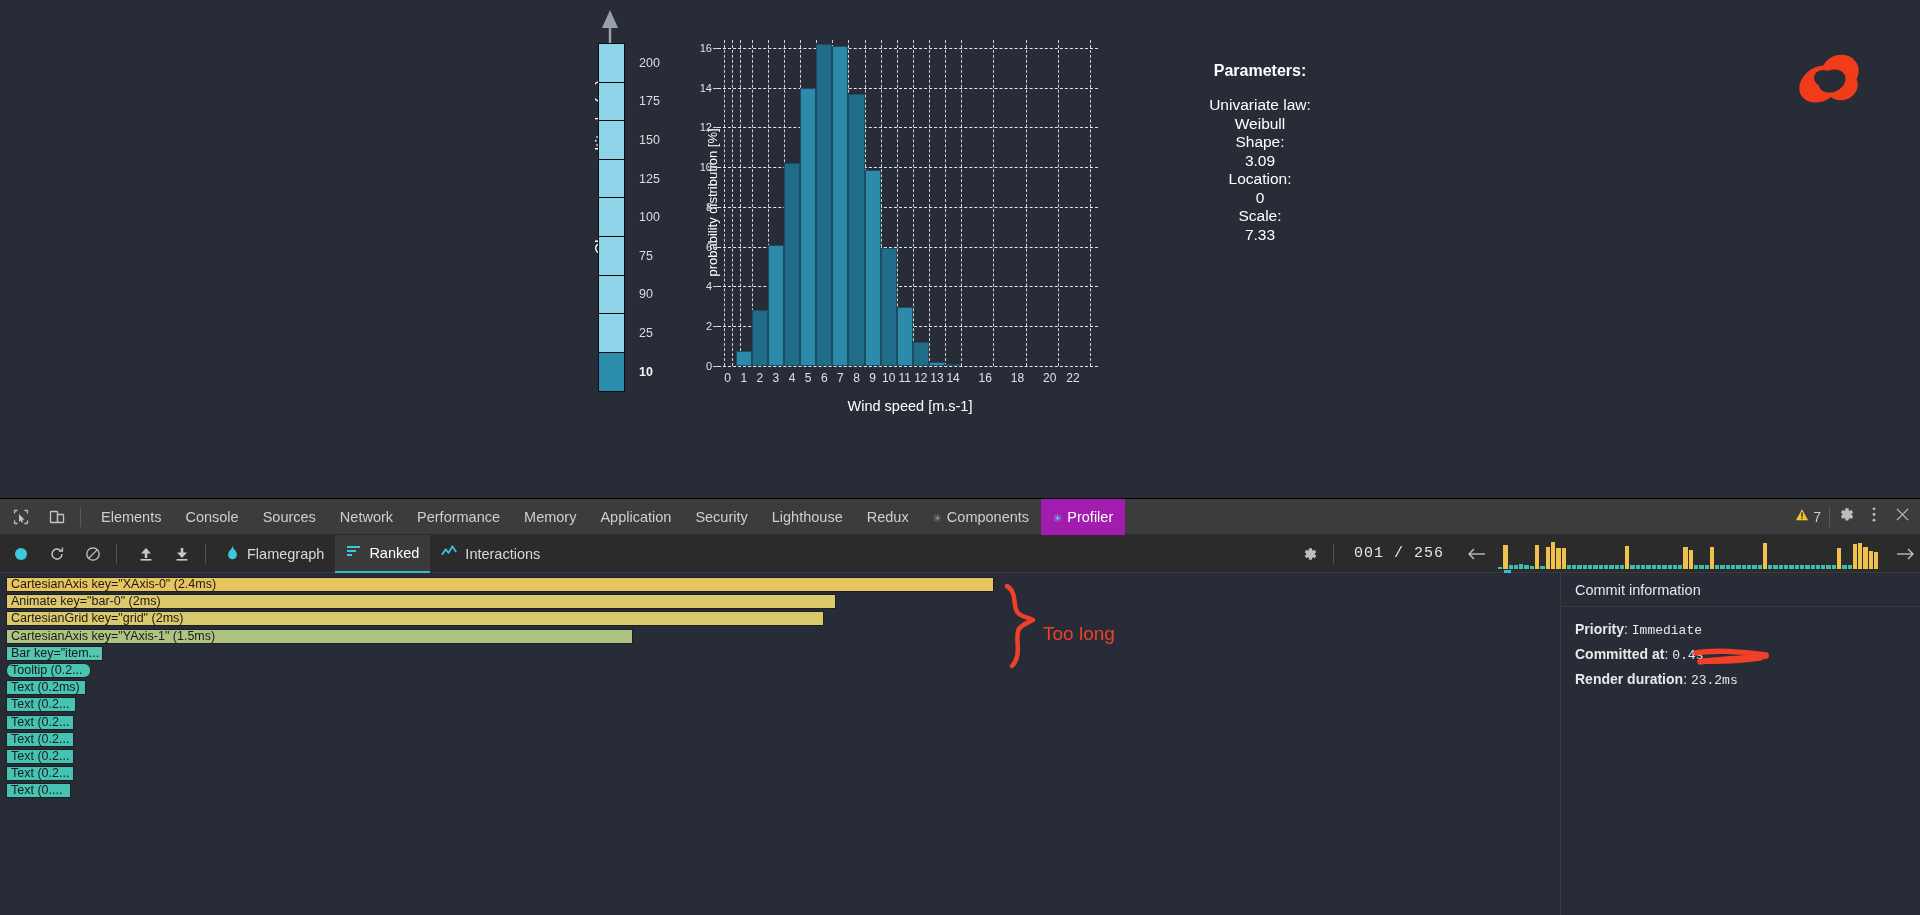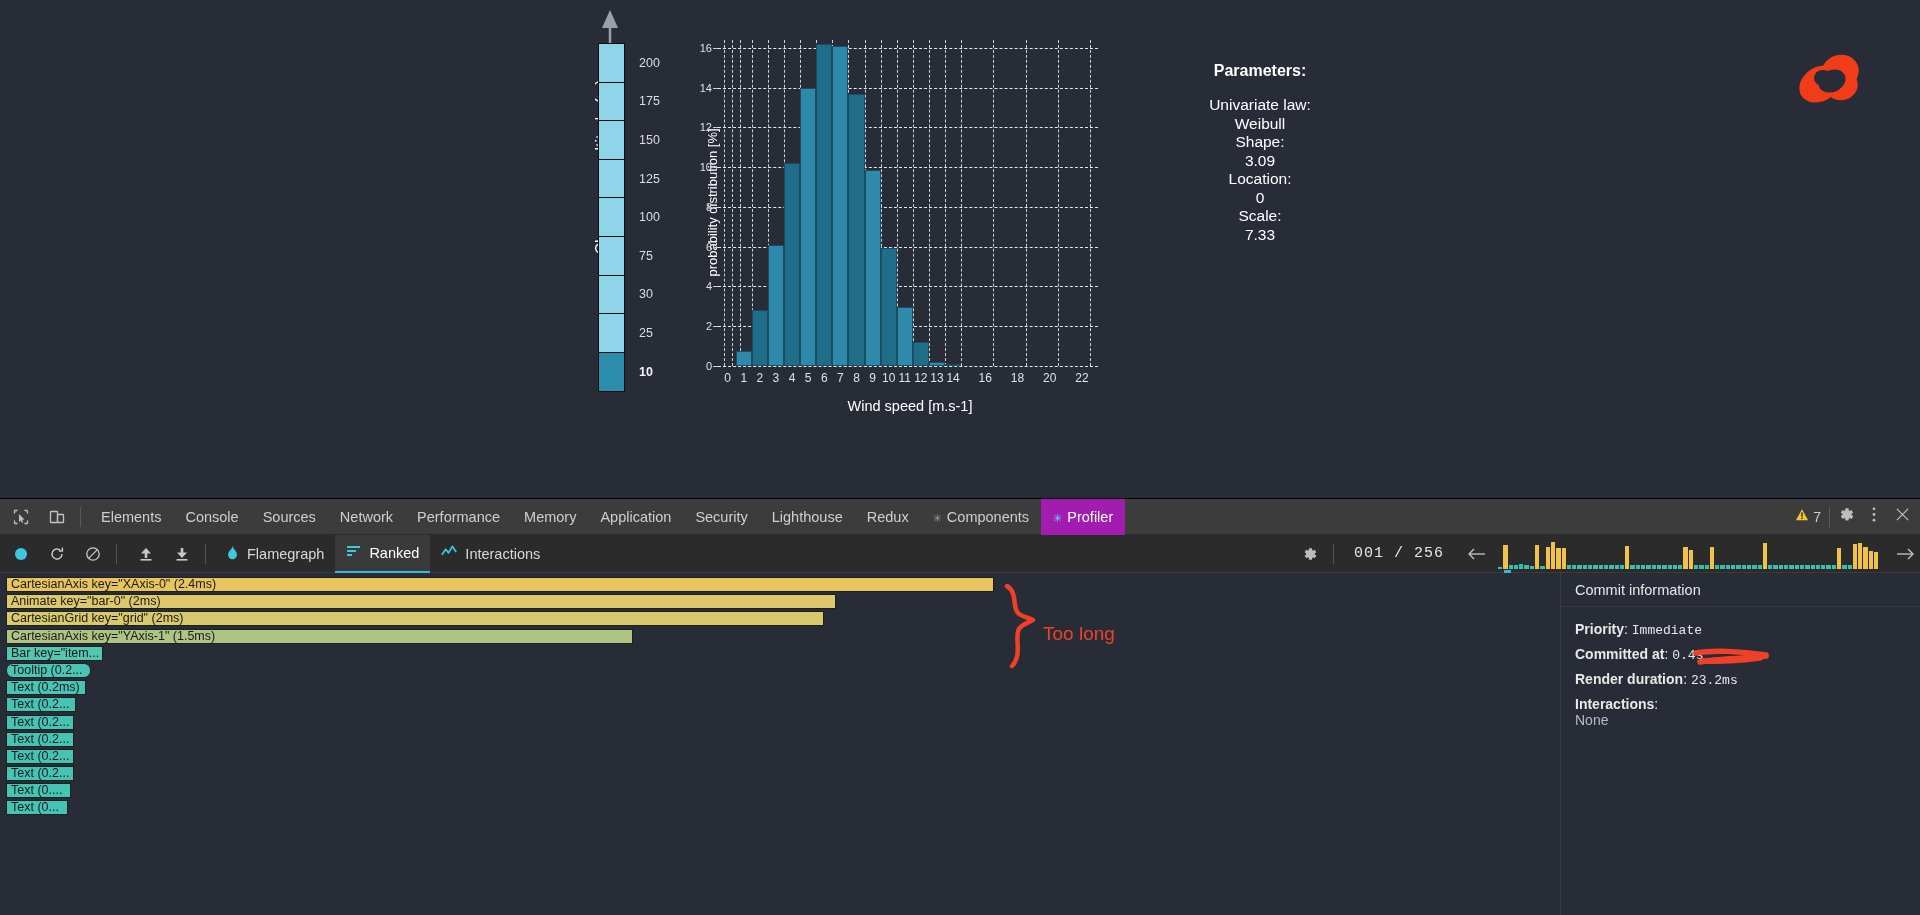--- a/index.html
+++ b/index.html
@@ -219,21 +219,21 @@
           <div class="alt-cell">
             <span class="alt-tick">125</span>
           </div>
           <div class="alt-cell">
             <span class="alt-tick">100</span>
           </div>
           <div class="alt-cell">
             <span class="alt-tick">75</span>
           </div>
           <div class="alt-cell">
-            <span class="alt-tick">30</span>
+            <span class="alt-tick">90</span>
           </div>
           <div class="alt-cell">
             <span class="alt-tick">25</span>
           </div>
           <div class="alt-cell selected">
             <span class="alt-tick">10</span>
           </div>
         </div>
     </div>
 
@@ -313,21 +313,21 @@
           <div class="xtick" style="left: 138.475px;">8</div>
           <div class="xtick" style="left: 154.576px;">9</div>
           <div class="xtick" style="left: 170.678px;">10</div>
           <div class="xtick" style="left: 186.78px;">11</div>
           <div class="xtick" style="left: 202.881px;">12</div>
           <div class="xtick" style="left: 218.983px;">13</div>
           <div class="xtick" style="left: 235.085px;">14</div>
           <div class="xtick" style="left: 267.288px;">16</div>
           <div class="xtick" style="left: 299.492px;">18</div>
           <div class="xtick" style="left: 331.695px;">20</div>
-          <div class="xtick" style="left: 364px;">22</div>
+          <div class="xtick" style="left: 355px;">22</div>
         </div>
       <div id="hist-xlabel">Wind speed [m.s-1]</div>
     </div>
 
     <div id="params">
       <div class="p-title">Parameters:</div>
       <div id="params-lines">
           <div class="p-line">Univariate law:</div>
           <div class="p-line">Weibull</div>
           <div class="p-line">Shape:</div>
@@ -592,39 +592,32 @@
           </div>
           <div class="rank-row">
             <div class="rank-bar" style="width: 68px; background: rgb(69, 196, 180);">Text (0.2...</div>
           </div>
           <div class="rank-row">
             <div class="rank-bar" style="width: 68px; background: rgb(69, 196, 180);">Text (0.2...</div>
           </div>
           <div class="rank-row">
             <div class="rank-bar" style="width: 65px; background: rgb(69, 196, 180);">Text (0....</div>
           </div>
-          <div class="rank-row">
-            <div class="rank-bar" style="width: 62px; background: rgb(69, 196, 180);">Text (0...</div>
-          </div>
         </div>
       <div id="commit-info">
         <div id="ci-header">Commit information</div>
         <div id="ci-body">
           <div class="ci-line">
             <span class="ci-key">Priority</span><span>: </span><span class="ci-val">Immediate</span>
           </div>
           <div class="ci-line">
             <span class="ci-key">Committed at</span><span>: </span><span class="ci-val">0.4s</span>
           </div>
           <div class="ci-line">
             <span class="ci-key">Render duration</span><span>: </span><span class="ci-val">23.2ms</span>
-          </div>
-          <div class="ci-line">
-            <span class="ci-key">Interactions</span><span>:</span>
-            <div class="ci-sub">None</div>
           </div>
         </div>
       </div>
     </div>
   </div>
 
   <div id="ann-brace">
     <svg width="50" height="90" viewBox="0 0 50 90" fill="none" stroke="#f0402a" stroke-width="4.5" stroke-linecap="round" stroke-linejoin="round">
       <path d="M7 3 C 18 10, 12 24, 18 30 C 22 34, 30 35, 33 37 C 30 39, 22 41, 19 46 C 14 54, 23 72, 12 83"></path>
     </svg>

